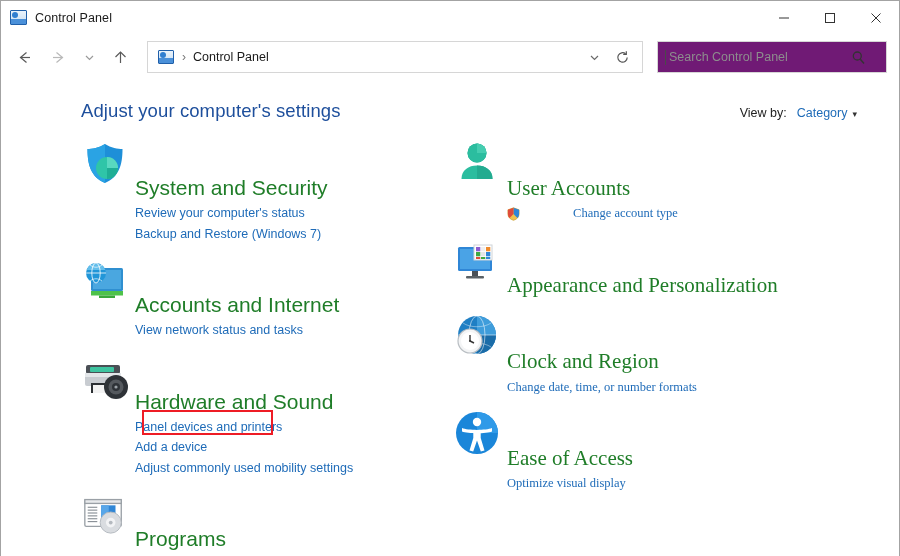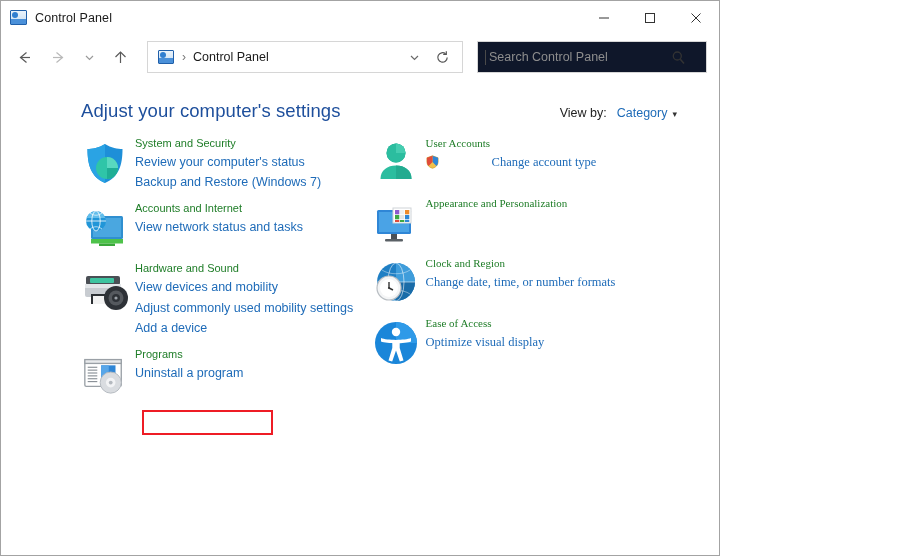--- a/index.html
+++ b/index.html
@@ -5,21 +5,21 @@
   * { box-sizing: border-box; }
   html, body {
     margin: 0; padding: 0;
     width: 900px; height: 556px;
     background: #ffffff;
     font-family: "Liberation Sans", sans-serif;
     overflow: hidden;
   }
   .window {
     position: relative;
-    width: 720px; height: 556px;
+    width: 900px; height: 556px;
     background: #ffffff;
     border: 1px solid #a3a3a3;
     display: flex;
     flex-direction: column;
   }
 
   
   .titlebar {
     height: 33px;
     flex: 0 0 33px;
@@ -115,21 +115,21 @@
   .addr-chev, .addr-refresh {
     width: 28px; height: 30px;
     display: flex; align-items: center; justify-content: center;
     color: #555; flex: 0 0 auto;
   }
   .searchbox {
     width: 230px;
     height: 32px;
     margin-left: 14px;
     border: 1px solid #d6d6d6;
-    background: #0f172a;
+    background: #701a75;
     display: flex;
     align-items: center;
     padding: 0 20px 0 7px;
     flex: 0 0 auto;
   }
   .caret {
     width: 1px; height: 15px;
     background: #4a4a4a;
     margin-right: 3px;
     flex: 0 0 auto;
@@ -195,24 +195,25 @@
   .cat-icon {
     width: 54px;
     flex: 0 0 54px;
     display: flex;
     justify-content: flex-start;
     align-items: flex-start;
     padding-top: 3px;
   }
   .cat-body { padding-top: 0px; }
   .cat-title {
-    font-size: 11px;
+    font-size: 21px;
     color: #1f7d28;
     line-height: 1.45;
     white-space: nowrap;
+    margin-top: 37px;
   }
   .cat-link {
     font-size: 12.5px;
     color: #1e6bb8;
     line-height: 1.62;
     white-space: nowrap;
     display: block;
   }
   .cat-link.with-shield {
     display: flex;
@@ -386,23 +387,23 @@
               <rect x="10" y="30" width="22" height="10" fill="#2b2f33"></rect>
               <rect x="12" y="32" width="18" height="8" fill="#f2f2f2"></rect>
               <circle cx="35" cy="34" r="12" fill="#2e3237"></circle>
               <circle cx="35" cy="34" r="7.5" fill="#55595e"></circle>
               <circle cx="35" cy="34" r="4" fill="#2e3237"></circle>
               <circle cx="35" cy="34" r="1.6" fill="#9aa0a6"></circle>
             </svg>
           </div>
           <div class="cat-body">
             <div class="cat-title">Hardware and Sound</div>
-            <a class="cat-link">View devices and mobility</a>
+            <a class="cat-link">Panel devices and printers</a>
+            <a class="cat-link">Add a device</a>
             <a class="cat-link">Adjust commonly used mobility settings</a>
-            <a class="cat-link">Add a device</a>
           </div>
         </div>
 
         <div class="cat">
           <div class="cat-icon">
             <svg class="icon46" viewBox="0 0 48 48">
               <rect x="4" y="10" width="38" height="28" rx="1.5" fill="#ffffff" stroke="#9aa0a6" stroke-width="1.4"></rect>
               <rect x="4" y="10" width="38" height="4" fill="#e8eaec" stroke="#9aa0a6" stroke-width="1.4"></rect>
               <g stroke="#7f868d" stroke-width="1.1">
                 <line x1="7" y1="18" x2="17" y2="18"></line>

